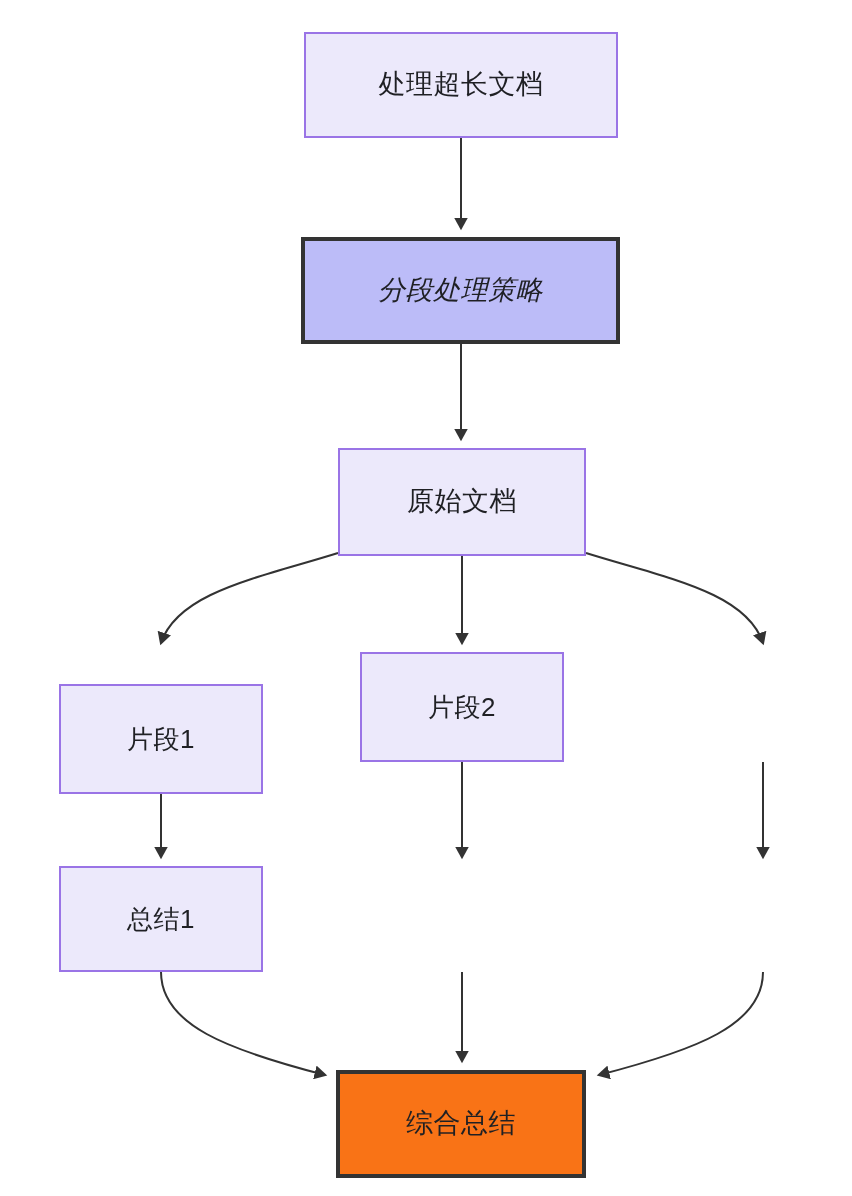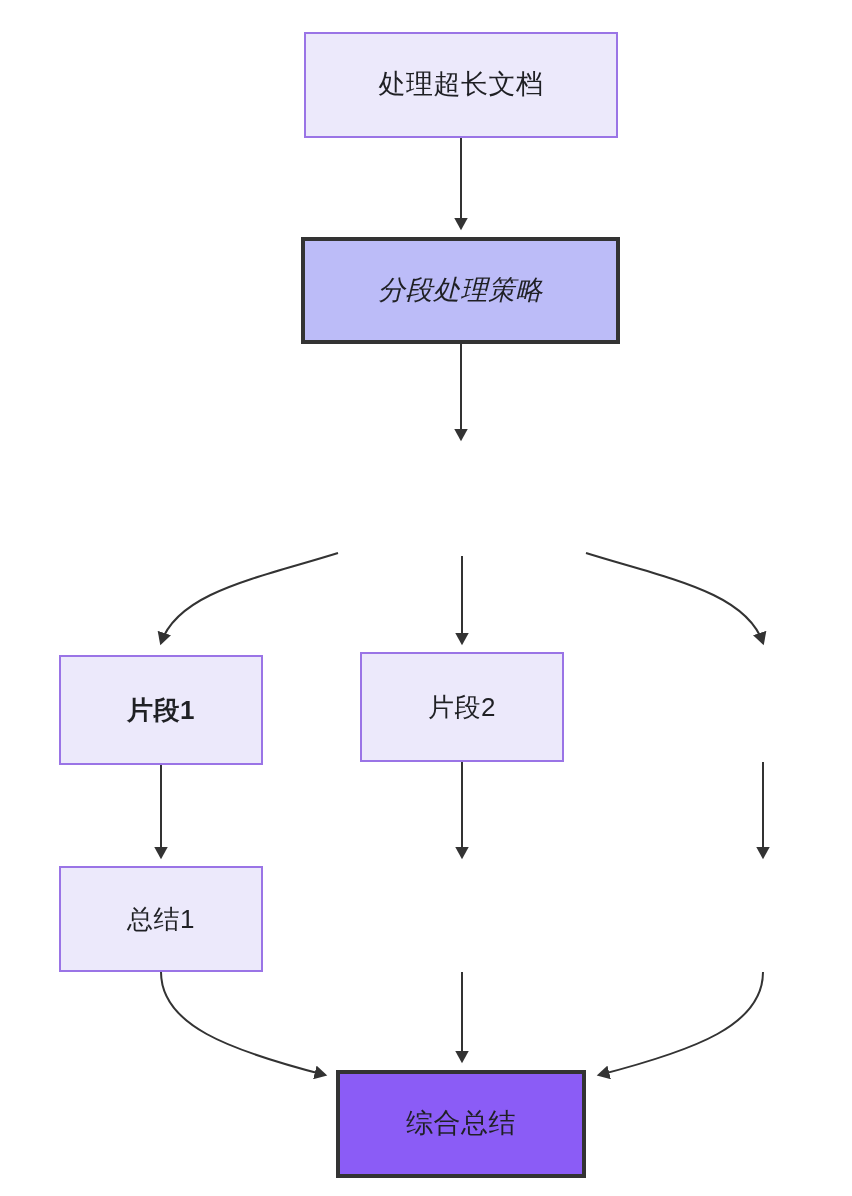--- a/index.html
+++ b/index.html
@@ -41,21 +41,21 @@
     background: #ece9fb;
     border: 2.5px solid #9a74e6;
     font-size: 27px;
   }
   .node-strategy {
     background: #bcbcf8;
     border: 4px solid #333333;
     font-size: 27px;
   }
   .node-final {
-    background: #8b5cf6;
+    background: #f97316;
     border: 4px solid #333333;
     font-size: 27px;
   }
   .node-sm {
     font-size: 26px;
   }
 </style>
 </head>
 <body>
 
@@ -92,22 +92,25 @@
   </svg>
 
   <div class="node node-plain" style="left:276px; top:32px; width:314px; height:106px;">
     <span>处理超长文档</span>
   </div>
 
   <div class="node node-strategy" style="left:273px; top:237px; width:319px; height:107px;font-style:italic;">
     <span>分段处理策略</span>
   </div>
 
+  <div class="node node-plain" style="left:310px; top:448px; width:248px; height:108px;">
+    <span>原始文档</span>
+  </div>
 
-  <div class="node node-plain node-sm" style="left:31px; top:655px; width:204px; height:110px;font-weight:bold;">
+  <div class="node node-plain node-sm" style="left:31px; top:684px; width:204px; height:110px;">
     <span>片段1</span>
   </div>
 
   <div class="node node-plain node-sm" style="left:332px; top:652px; width:204px; height:110px;">
     <span>片段2</span>
   </div>
 
 
   <div class="node node-plain node-sm" style="left:31px; top:866px; width:204px; height:106px;">
     <span>总结1</span>

